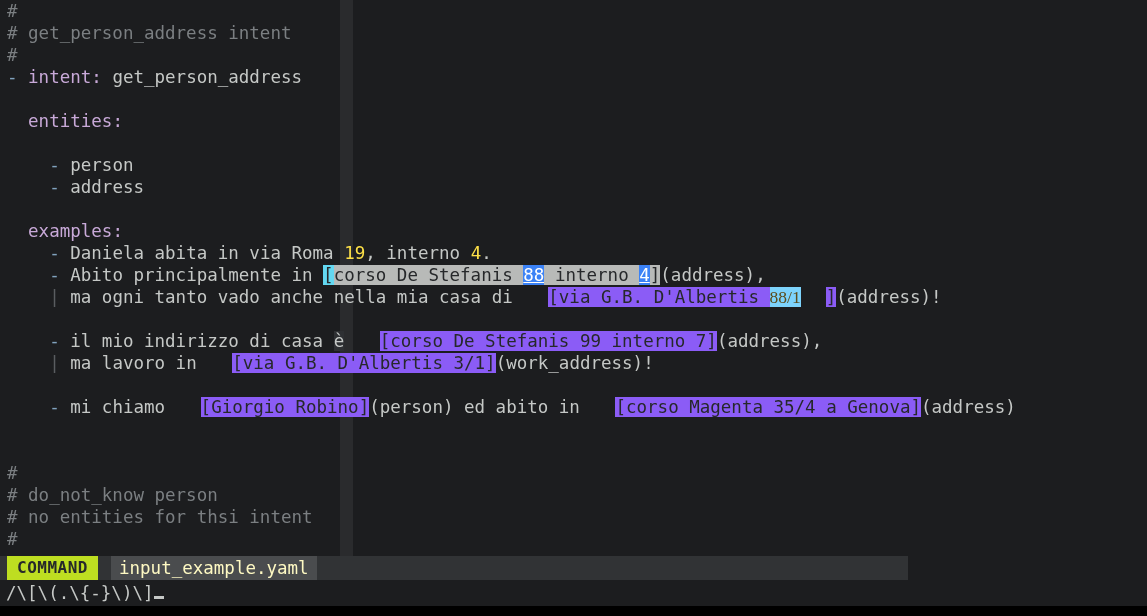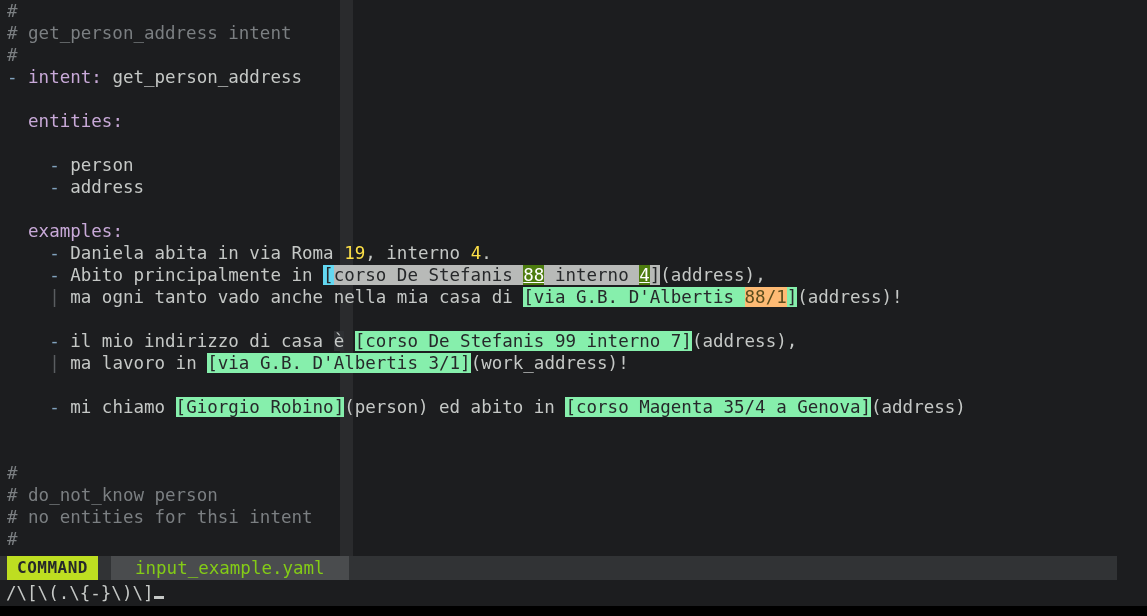--- a/index.html
+++ b/index.html
@@ -59,78 +59,80 @@
   .key       { color: #c8a9d8; }
   .punct     { color: #c8a9d8; }
   .dash      { color: #81a2be; }
   .bar       { color: #5a5d60; }
   .plain     { color: #c5c8c6; }
   .num       { color: #fde047; }
   .paren     { color: #c5c8c6; }
 
   
   .hl {
-    background: #86efac;
-    color: #26282a;
+    background: #8b5cf6;
+    color: #26282a;
+    margin-left: 25px;
   }
   .hl-alt {
-    background: #fdba74;
+    background: #7dd3fc;
     color: #5b4c1c;
+    font-family: Liberation Serif, serif;
   }
   
   .sel {
     background: #b8bab8;
     color: #26282a;
   }
   
   .cursor-cyan {
     background: #63d8f1;
     color: #26282a;
   }
   
   .cur-red {
-    background: #4d7c0f;
+    background: #3b82f6;
     color: #ffffff;
     text-decoration: underline;
   }
   
   .chbox {
     background: #2e3033;
     color: #c5c8c6;
   }
 
   
   #statusline {
     position: absolute;
     left: 0;
     top: 556px;
-    width: 1117px;
+    width: 908px;
     height: 24px;
     background: #313335;
   }
   #mode-badge {
     position: absolute;
     left: 7px; top: 0;
     height: 24px;
     line-height: 24px;
     padding: 0 10px;
     background: #bede21;
     color: #26282a;
     font-size: 16px;
     font-weight: bold;
     letter-spacing: 0.5px;
   }
   #file-name {
     position: absolute;
     left: 111px; top: 0;
     height: 24px;
     line-height: 24px;
-    padding: 0 24px;
+    padding: 0 8px;
     background: #4a4c4e;
-    color: #84cc16;
+    color: #fef9c3;
     font-size: 17.5px;
     white-space: pre;
   }
 
   
   #cmdline {
     position: absolute;
     left: 0;
     top: 580px;
     width: 1147px;

